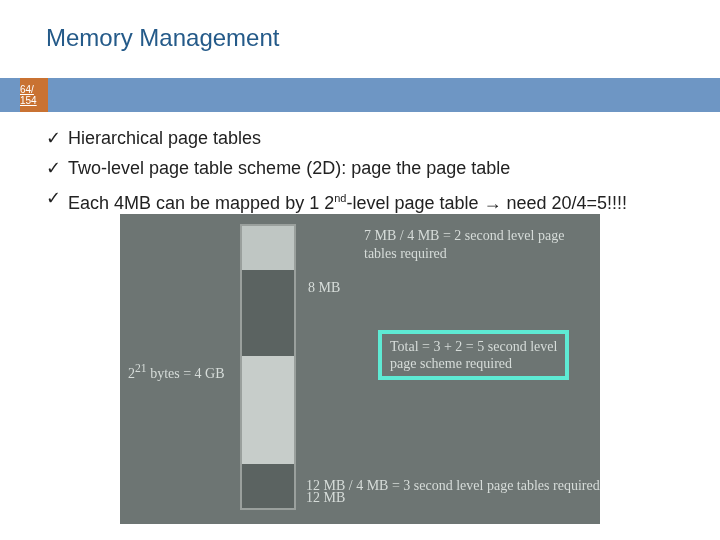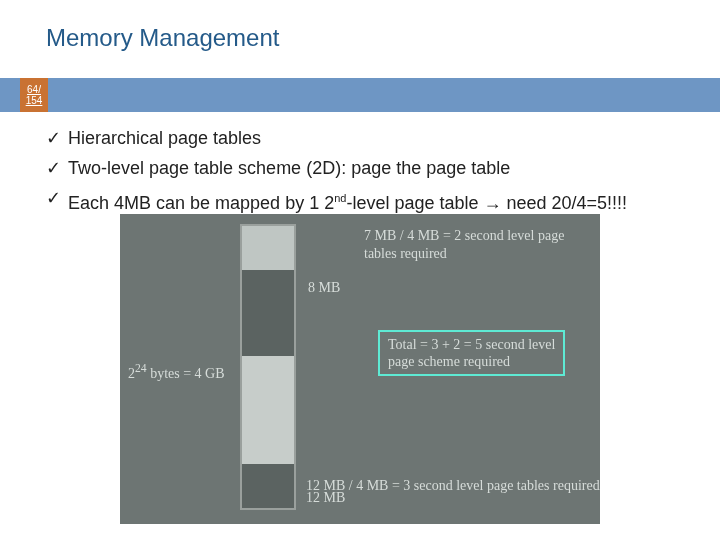--- a/index.html
+++ b/index.html
@@ -1,34 +1,34 @@
 <!DOCTYPE html>
 <html><head>
 <meta charset="utf-8">
 <style>
   html,body{margin:0;padding:0;width:720px;height:540px;background:#fff;font-family:"Segoe UI",Tahoma,Verdana,sans-serif;overflow:hidden;}
   .slide{position:relative;width:720px;height:540px;}
   .title{position:absolute;left:46px;top:24px;font-size:24px;color:#245a89;font-weight:400;}
   .bar{position:absolute;left:0;top:78px;height:34px;width:720px;background:#6e96c4;}
-  .badge{position:absolute;left:20px;top:78px;height:34px;width:28px;background:#c97232;color:#fff;font-size:10px;line-height:11px;text-align:center;padding-top:6px;box-sizing:border-box;}
+  .badge{position:absolute;left:20px;top:78px;height:34px;width:28px;background:#c97232;color:#fff;font-size:10px;line-height:11px;padding-top:6px;box-sizing:border-box;}
   .badge .t{text-decoration:underline;}
   .bullets{position:absolute;left:46px;top:124px;right:10px;font-size:18px;color:#222;line-height:28px;}
   .bullets .row{display:flex;align-items:flex-start;margin-bottom:2px;}
   .bullets .chk{width:22px;flex:none;}
   .bullets sup,.bullets .sup{font-size:11px;vertical-align:super;}
   .photo{position:absolute;left:120px;top:214px;width:480px;height:310px;background:#6d7573;}
   
   .col{position:absolute;left:120px;top:10px;width:52px;height:282px;border:2px solid #9aa09d;background:#656d6b;}
   .seg{position:absolute;left:0;width:100%;}
   .seg.top{top:0;height:44px;background:#bfc6c3;}
   .seg.mid{top:44px;height:86px;background:#5b6361;}
   .seg.fill{top:130px;height:108px;background:#c7cdca;}
   .seg.bot{top:238px;height:44px;background:#5b6361;}
   .label{position:absolute;color:#d6dcd9;font-size:14px;font-family:Georgia,serif;white-space:nowrap;}
-  .box{position:absolute;border:2px solid #5eead4;color:#d6dcd9;font-size:14px;font-family:Georgia,serif;padding:4px 8px;line-height:17px;}
+  .box{position:absolute;border:4px solid #5eead4;color:#d6dcd9;font-size:14px;font-family:Georgia,serif;padding:4px 8px;line-height:17px;}
 </style>
 </head>
 <body>
 
 <div class="slide">
 
   <div class="title">Memory Management</div>
 
   <div class="bar"></div>
   <div class="badge">
@@ -55,21 +55,21 @@
 
   <div class="photo">
     <div class="col">
       <div class="seg top"></div>
       <div class="seg mid"></div>
       <div class="seg fill"></div>
       <div class="seg bot"></div>
     </div>
 
     <div class="label" style="left:8px;top:148px;">
-      <span>2</span><sup>24</sup><span> bytes = 4 GB</span>
+      <span>2</span><sup>21</sup><span> bytes = 4 GB</span>
     </div>
 
     <div class="label" style="left:188px;top:22px;margin-top:44px;">8 MB</div>
 
     <div class="label" style="left:244px;top:14px;">7 MB / 4 MB = 2 second level page</div>
     <div class="label" style="left:244px;top:32px;">tables required</div>
 
     <div class="box" style="left:258px;top:116px;">
       <div>Total = 3 + 2 = 5 second level</div>
       <div>page scheme required</div>

